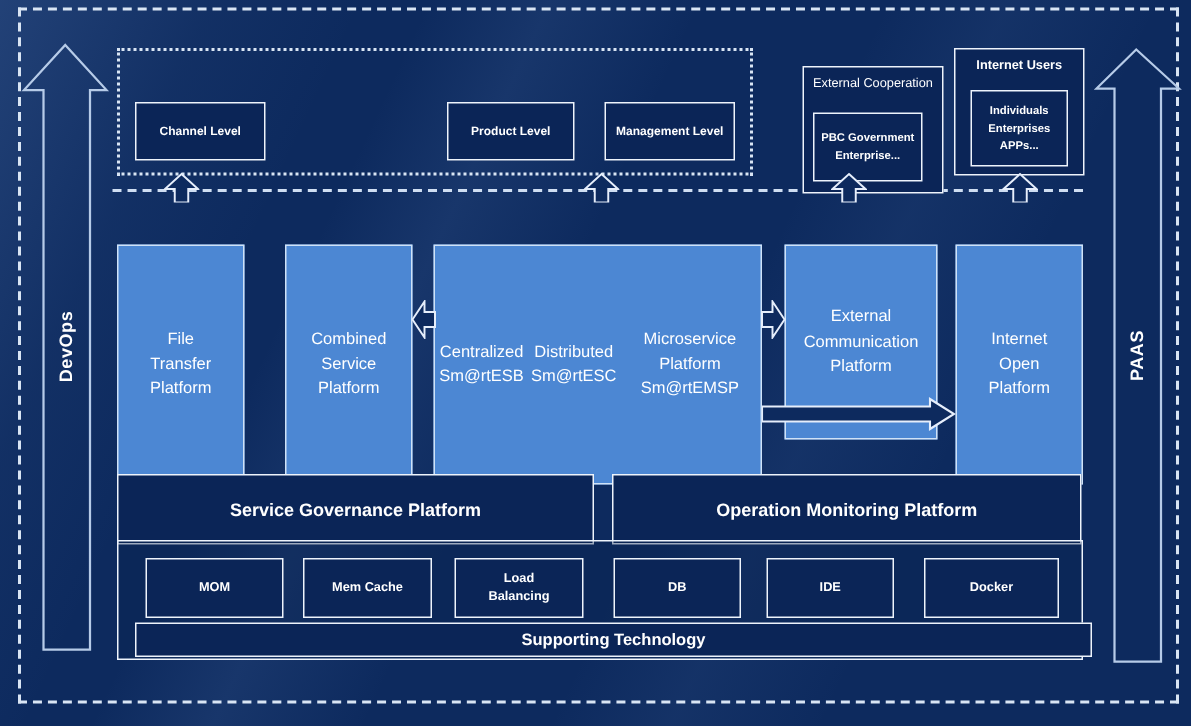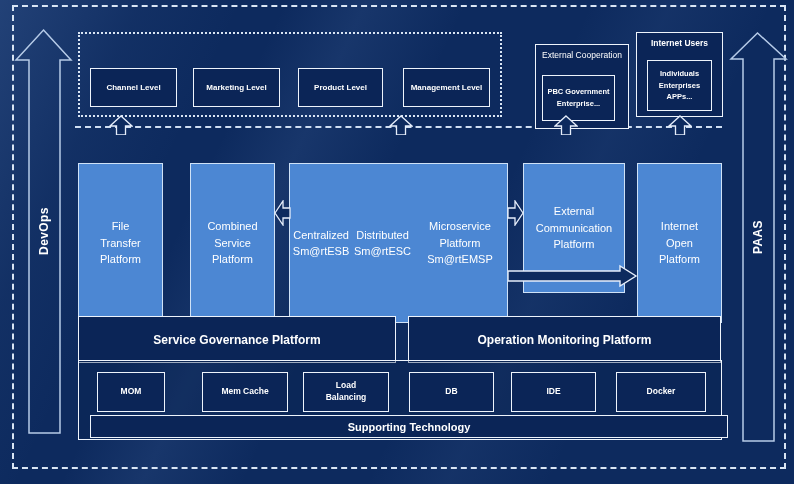--- a/index.html
+++ b/index.html
@@ -64,23 +64,20 @@
 
 <div class="canvas">
 
   <div class="abs outer-dashed"></div>
   <div class="abs levels-dashed"></div>
   <div class="abs hdash"></div>
 
   <div class="abs panel lvl" style="left:90px;">
       <span>Channel Level</span>
     </div>
-  <div class="abs panel lvl" style="left:193px;">
-      <span>Marketing Level</span>
-    </div>
   <div class="abs panel lvl" style="left:298px; width:85px;justify-content:center;">
       <span>Product Level</span>
     </div>
   <div class="abs panel lvl" style="left:403px;">
       <span>Management Level</span>
     </div>
 
   <div class="abs grp" style="left:535px; top:32px; width:94px; height:85px;margin-top:12px;">
     <div class="grp-title">External Cooperation</div>
     <div class="grp-inner" style="left:6px; top:30px; width:73px; height:46px; padding:0 4px;">
@@ -114,21 +111,21 @@
   </div>
 
   <div class="abs panel gov" style="left:78px; width:318px;">
     <span>Service Governance Platform</span>
   </div>
   <div class="abs panel gov" style="left:408px; width:313px;">
     <span>Operation Monitoring Platform</span>
   </div>
 
   <div class="abs support-outer"></div>
-  <div class="abs panel tech" style="left:97px;  width:68px;text-align:right;">
+  <div class="abs panel tech" style="left:97px;  width:92px;text-align:right;">
       <span>MOM</span>
     </div>
   <div class="abs panel tech" style="left:202px; width:86px;">
       <span class="wrap2">Mem Cache</span>
     </div>
   <div class="abs panel tech" style="left:303px; width:86px;">
       <span class="wrap2">Load Balancing</span>
     </div>
   <div class="abs panel tech" style="left:409px; width:85px;">
       <span>DB</span>

